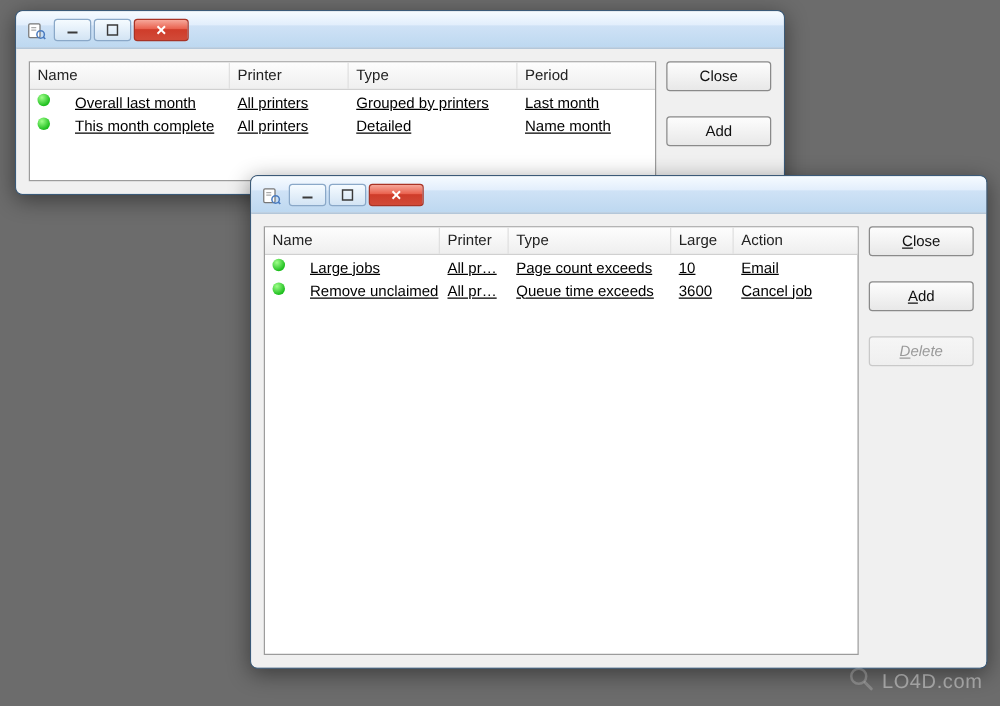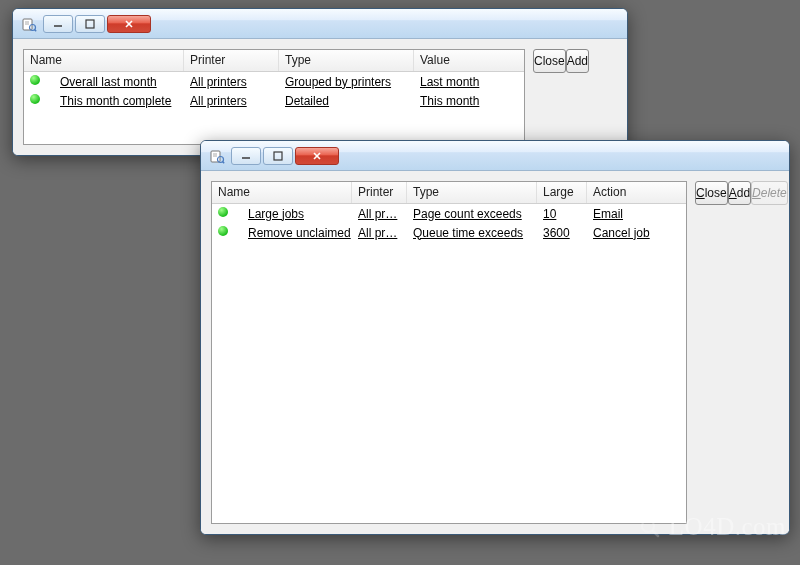--- a/index.html
+++ b/index.html
@@ -105,21 +105,22 @@
   }
   .status-dot {
     width: 10px; height: 10px;
     border-radius: 50%;
     background: radial-gradient(circle at 35% 30%, #9fff8a, #1fbf1f 70%);
     flex: none;
   }
   .button-col {
     width: 84px;
     display: flex;
-    gap: 0;
+    flex-direction: column;
+    gap: 20px;
   }
   .btn {
     height: 24px;
     border: 1px solid #8a8a8a;
     border-radius: 3px;
     background: linear-gradient(to bottom, #fdfdfd, #e8e8e8);
     font-size: 12px;
     text-align: center;
     line-height: 22px;
     color: #111;
@@ -128,24 +129,24 @@
   .btn.disabled {
     color: #9a9a9a;
     border-color: #c9c9c9;
     background: linear-gradient(to bottom, #f6f6f6, #efefef);
     font-style: italic;
   }
   .u { text-decoration: underline; }
   .watermark {
     position: absolute;
     right: 14px;
-    bottom: 24px;
+    bottom: 10px;
     color: rgba(255,255,255,0.4);
-    font-family: Liberation Serif, serif;
-    font-size: 25px;
+    font-family: Liberation Sans, sans-serif;
+    font-size: 16px;
     letter-spacing: 0.5px;
   }
   .watermark .magnifier {
     margin-right: 2px;
     opacity: 0.45;
   }
 </style>
 </head>
 <body>
 
@@ -178,40 +179,40 @@
         </svg>
       </div>
     </div>
   </div>
   <div class="client">
     <div class="listview">
       <div class="lv-header">
         <div class="lv-col" style="width:160px">Name</div>
         <div class="lv-col" style="width:95px">Printer</div>
         <div class="lv-col" style="width:135px">Type</div>
-        <div class="lv-col" style="flex:1; border-right:none">Value</div>
+        <div class="lv-col" style="flex:1; border-right:none">Period</div>
       </div>
       <div class="lv-body">
         <div class="lv-row">
           <div class="lv-cell" style="width:160px">
               <span class="status-dot"></span>
               <span>Overall last month</span>
             </div>
           <div class="lv-cell" style="width:95px">All printers</div>
           <div class="lv-cell" style="width:135px">Grouped by printers</div>
           <div class="lv-cell" style="flex:1">Last month</div>
         </div>
         <div class="lv-row">
           <div class="lv-cell" style="width:160px">
               <span class="status-dot"></span>
               <span>This month complete</span>
             </div>
           <div class="lv-cell" style="width:95px">All printers</div>
           <div class="lv-cell" style="width:135px">Detailed</div>
-          <div class="lv-cell" style="flex:1">This month</div>
+          <div class="lv-cell" style="flex:1">Name month</div>
         </div>
       </div>
     </div>
     <div class="button-col">
       <div class="btn">Close</div>
       <div class="btn">Add</div>
     </div>
   </div>
 </div>
 

